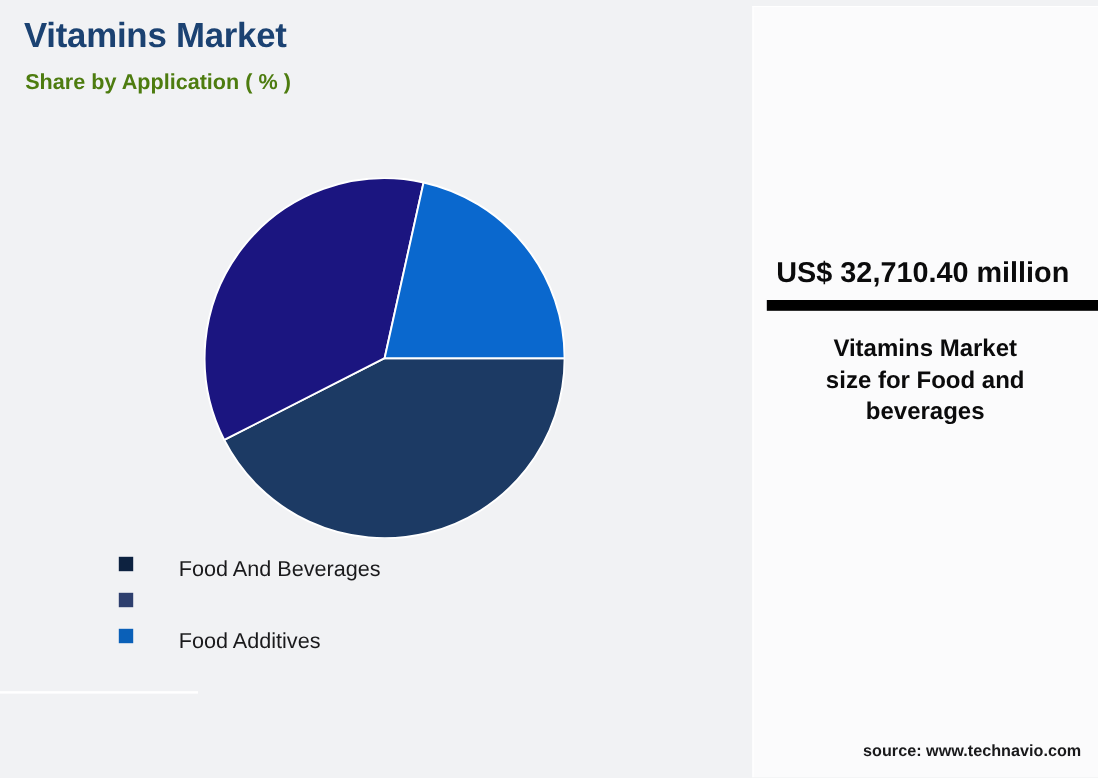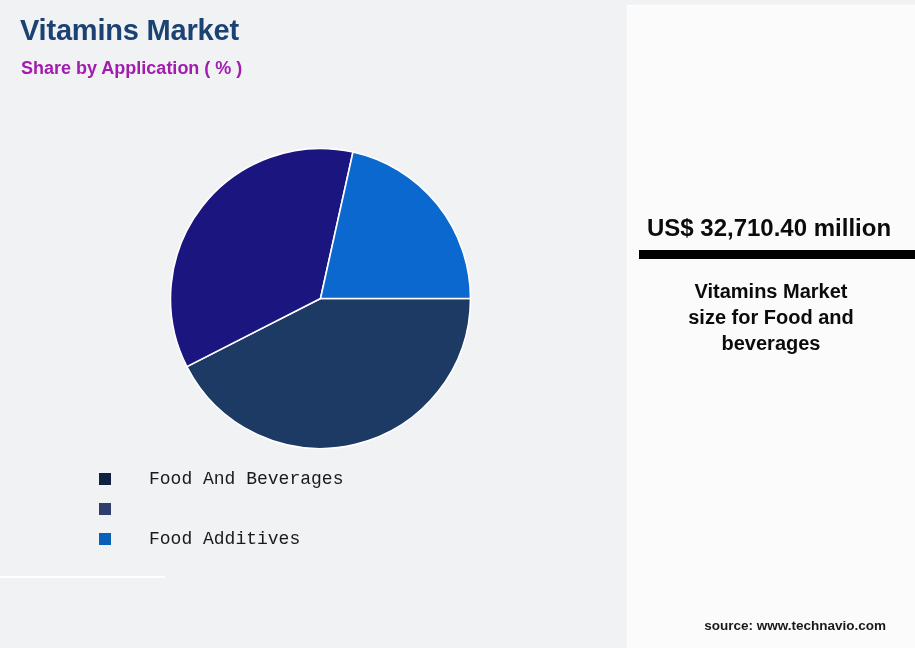--- a/index.html
+++ b/index.html
@@ -41,43 +41,42 @@
     letter-spacing: -0.2px;
     color: #1b4272;
     white-space: nowrap;
   }
 
   #chart-subtitle {
     position: absolute;
     left: 21px; top: 58px;
     font-size: 18px;
     font-weight: bold;
-    color: #a21caf;
+    color: #4d7c0f;
     white-space: nowrap;
   }
 
   
   #pie-wrap {
     position: absolute;
     left: 170px; top: 148px;
     width: 301px; height: 301px;
   }
   #pie-svg { display: block; width: 301px; height: 301px; }
 
   
   #legend {
     position: absolute;
     left: 99px; top: 464px;
     width: 470px;
   }
   .legend-row {
     display: flex;
-    align-items: center;
+    align-items: flex-start;
     height: 30px;
-    font-family: Liberation Mono, monospace;
   }
   .legend-swatch {
     width: 12px; height: 12px;
     flex: 0 0 12px;
     margin-right: 38px;
   }
   .legend-label {
     font-size: 18px;
     font-weight: normal;
     color: #1a1a1c;
@@ -131,21 +130,21 @@
     font-size: 20px;
     font-weight: bold;
     line-height: 1.31;
     color: #0b0b0c;
   }
 
   #source-note {
     position: absolute;
     left: 0; top: 612px;
     width: 288px;
-    padding-right: 30px;
+    padding-right: 15px;
     text-align: right;
     font-size: 13.5px;
     font-weight: bold;
     color: #19191b;
     white-space: nowrap;
   }
 </style>
 </head>
 <body>
 

